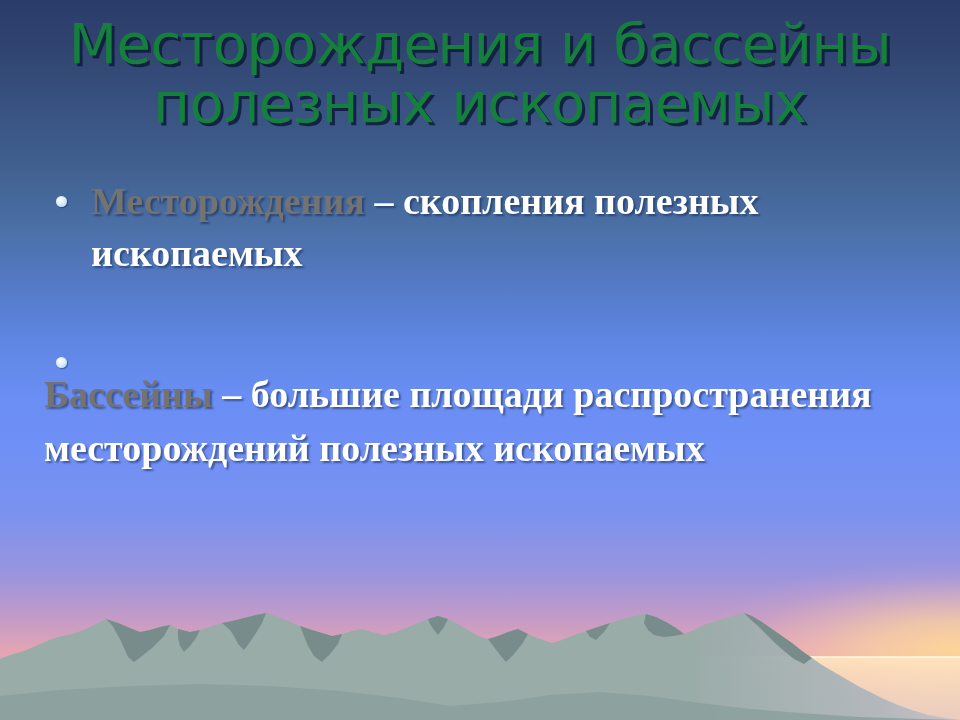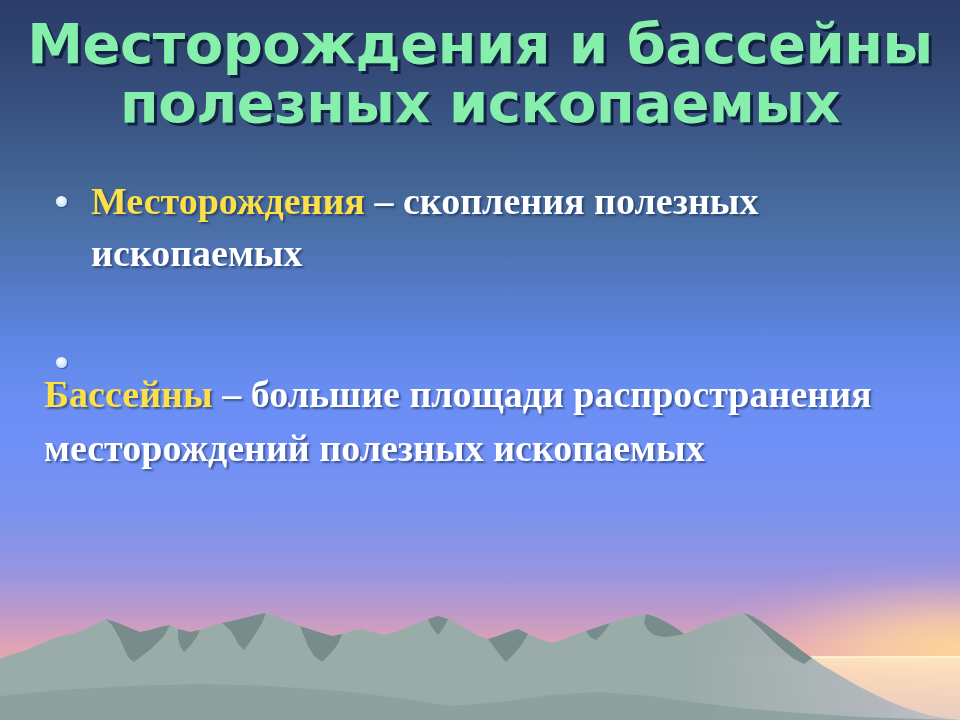--- a/index.html
+++ b/index.html
@@ -103,25 +103,25 @@
   }
 
   
   .title {
     position: absolute;
     left: 0;
     right: 0;
     top: 14px;
     text-align: center;
     font-family: "DejaVu Sans", "Liberation Sans", sans-serif;
-    font-weight: 700;
+    font-weight: 400;
     font-size: 56px;
     line-height: 1.06;
     letter-spacing: -0.5px;
-    color: #86efac;
+    color: #15803d;
     text-shadow: 3px 3px 0 rgba(13, 26, 58, 0.85);
     white-space: pre-line;
     pointer-events: none;
   }
 
   
   .body {
     position: absolute;
     left: 44px;
     top: 176px;
@@ -149,21 +149,21 @@
     flex: 1 1 auto;
     font-family: "Liberation Serif", "DejaVu Serif", serif;
     font-weight: 700;
     font-size: 38px;
     line-height: 1.36;
     color: #ffffff;
     text-shadow: 2px 2px 2px rgba(22, 38, 78, 0.55);
   }
 
   .term {
-    color: #fde047;
+    color: #737373;
   }
 
   .bullet-2 .bullet-text { line-height: 1.40; }
 </style>
 </head>
 <body>
 
 <div id="slide">
 
   <div class="sky"></div>

